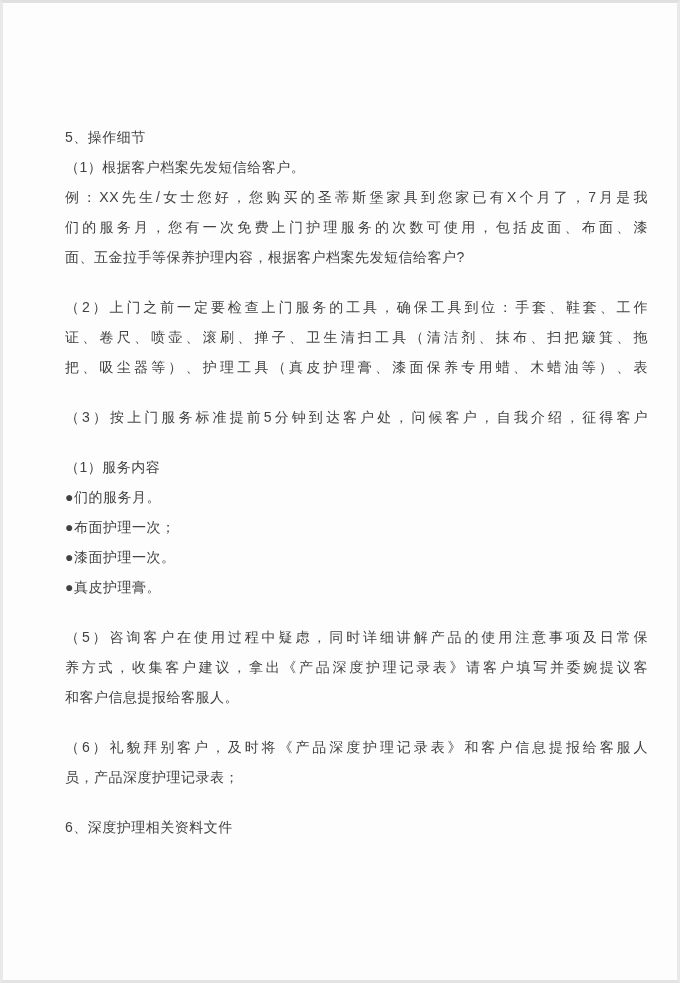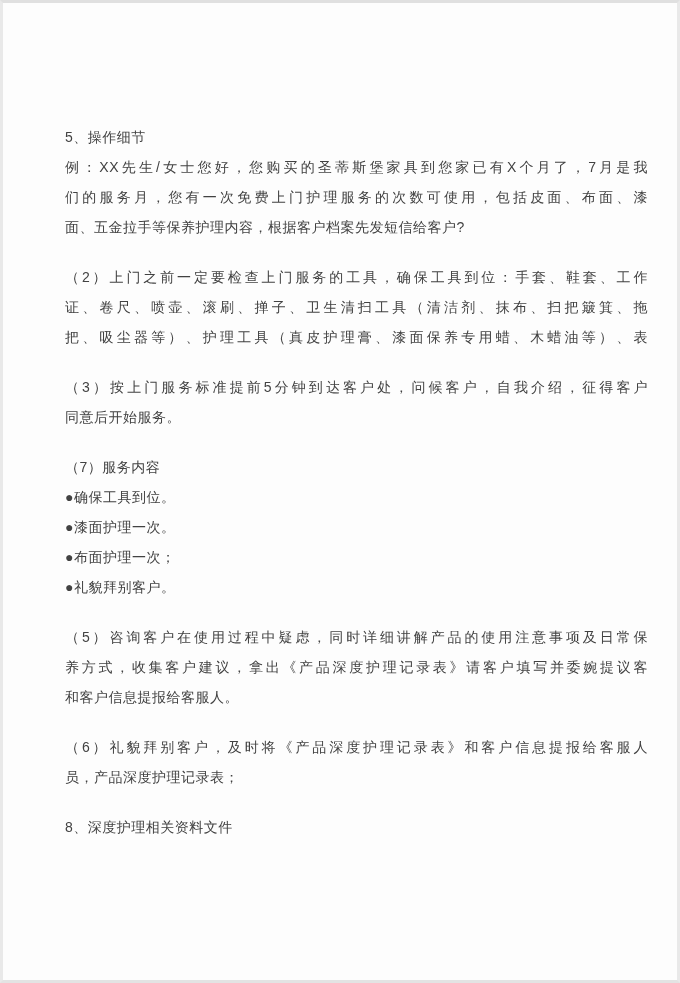--- a/index.html
+++ b/index.html
@@ -50,55 +50,57 @@
 </head>
 <body>
 
 <div class="page">
   <div class="doc">
     <div id="blocks">
         <div class="block">
           <div class="line">5、操作细节</div>
         </div>
         <div class="block">
+          <div class="line">（1）根据客户档案先发短信给客户。</div>
+        </div>
+        <div class="block">
           <div class="line fill">例：XX先生/女士您好，您购买的圣蒂斯堡家具到您家已有X个月了，7月是我</div>
           <div class="line fill">们的服务月，您有一次免费上门护理服务的次数可使用，包括皮面、布面、漆</div>
           <div class="line">面、五金拉手等保养护理内容，根据客户档案先发短信给客户?</div>
         </div>
         <div class="block spaced">
           <div class="line fill">（2）上门之前一定要检查上门服务的工具，确保工具到位：手套、鞋套、工作</div>
           <div class="line fill">证、卷尺、喷壶、滚刷、掸子、卫生清扫工具（清洁剂、抹布、扫把簸箕、拖</div>
           <div class="line fill">把、吸尘器等）、护理工具（真皮护理膏、漆面保养专用蜡、木蜡油等）、表</div>
         </div>
         <div class="block spaced">
           <div class="line fill">（3）按上门服务标准提前5分钟到达客户处，问候客户，自我介绍，征得客户</div>
-          <div class="line">同意后开始服务。</div>
         </div>
         <div class="block spaced">
-          <div class="line">（7）服务内容</div>
+          <div class="line">（1）服务内容</div>
         </div>
         <div class="block">
-          <div class="line">●确保工具到位。</div>
+          <div class="line">●们的服务月。</div>
+        </div>
+        <div class="block">
+          <div class="line">●布面护理一次；</div>
         </div>
         <div class="block">
           <div class="line">●漆面护理一次。</div>
         </div>
         <div class="block">
-          <div class="line">●布面护理一次；</div>
-        </div>
-        <div class="block">
-          <div class="line">●礼貌拜别客户。</div>
+          <div class="line">●真皮护理膏。</div>
         </div>
         <div class="block spaced">
           <div class="line fill">（5）咨询客户在使用过程中疑虑，同时详细讲解产品的使用注意事项及日常保</div>
           <div class="line fill">养方式，收集客户建议，拿出《产品深度护理记录表》请客户填写并委婉提议客</div>
           <div class="line">和客户信息提报给客服人。</div>
         </div>
         <div class="block spaced">
           <div class="line fill">（6）礼貌拜别客户，及时将《产品深度护理记录表》和客户信息提报给客服人</div>
           <div class="line">员，产品深度护理记录表；</div>
         </div>
         <div class="block spaced">
-          <div class="line">8、深度护理相关资料文件</div>
+          <div class="line">6、深度护理相关资料文件</div>
         </div>
       </div>
   </div>
 </div>
 
 </body></html>

